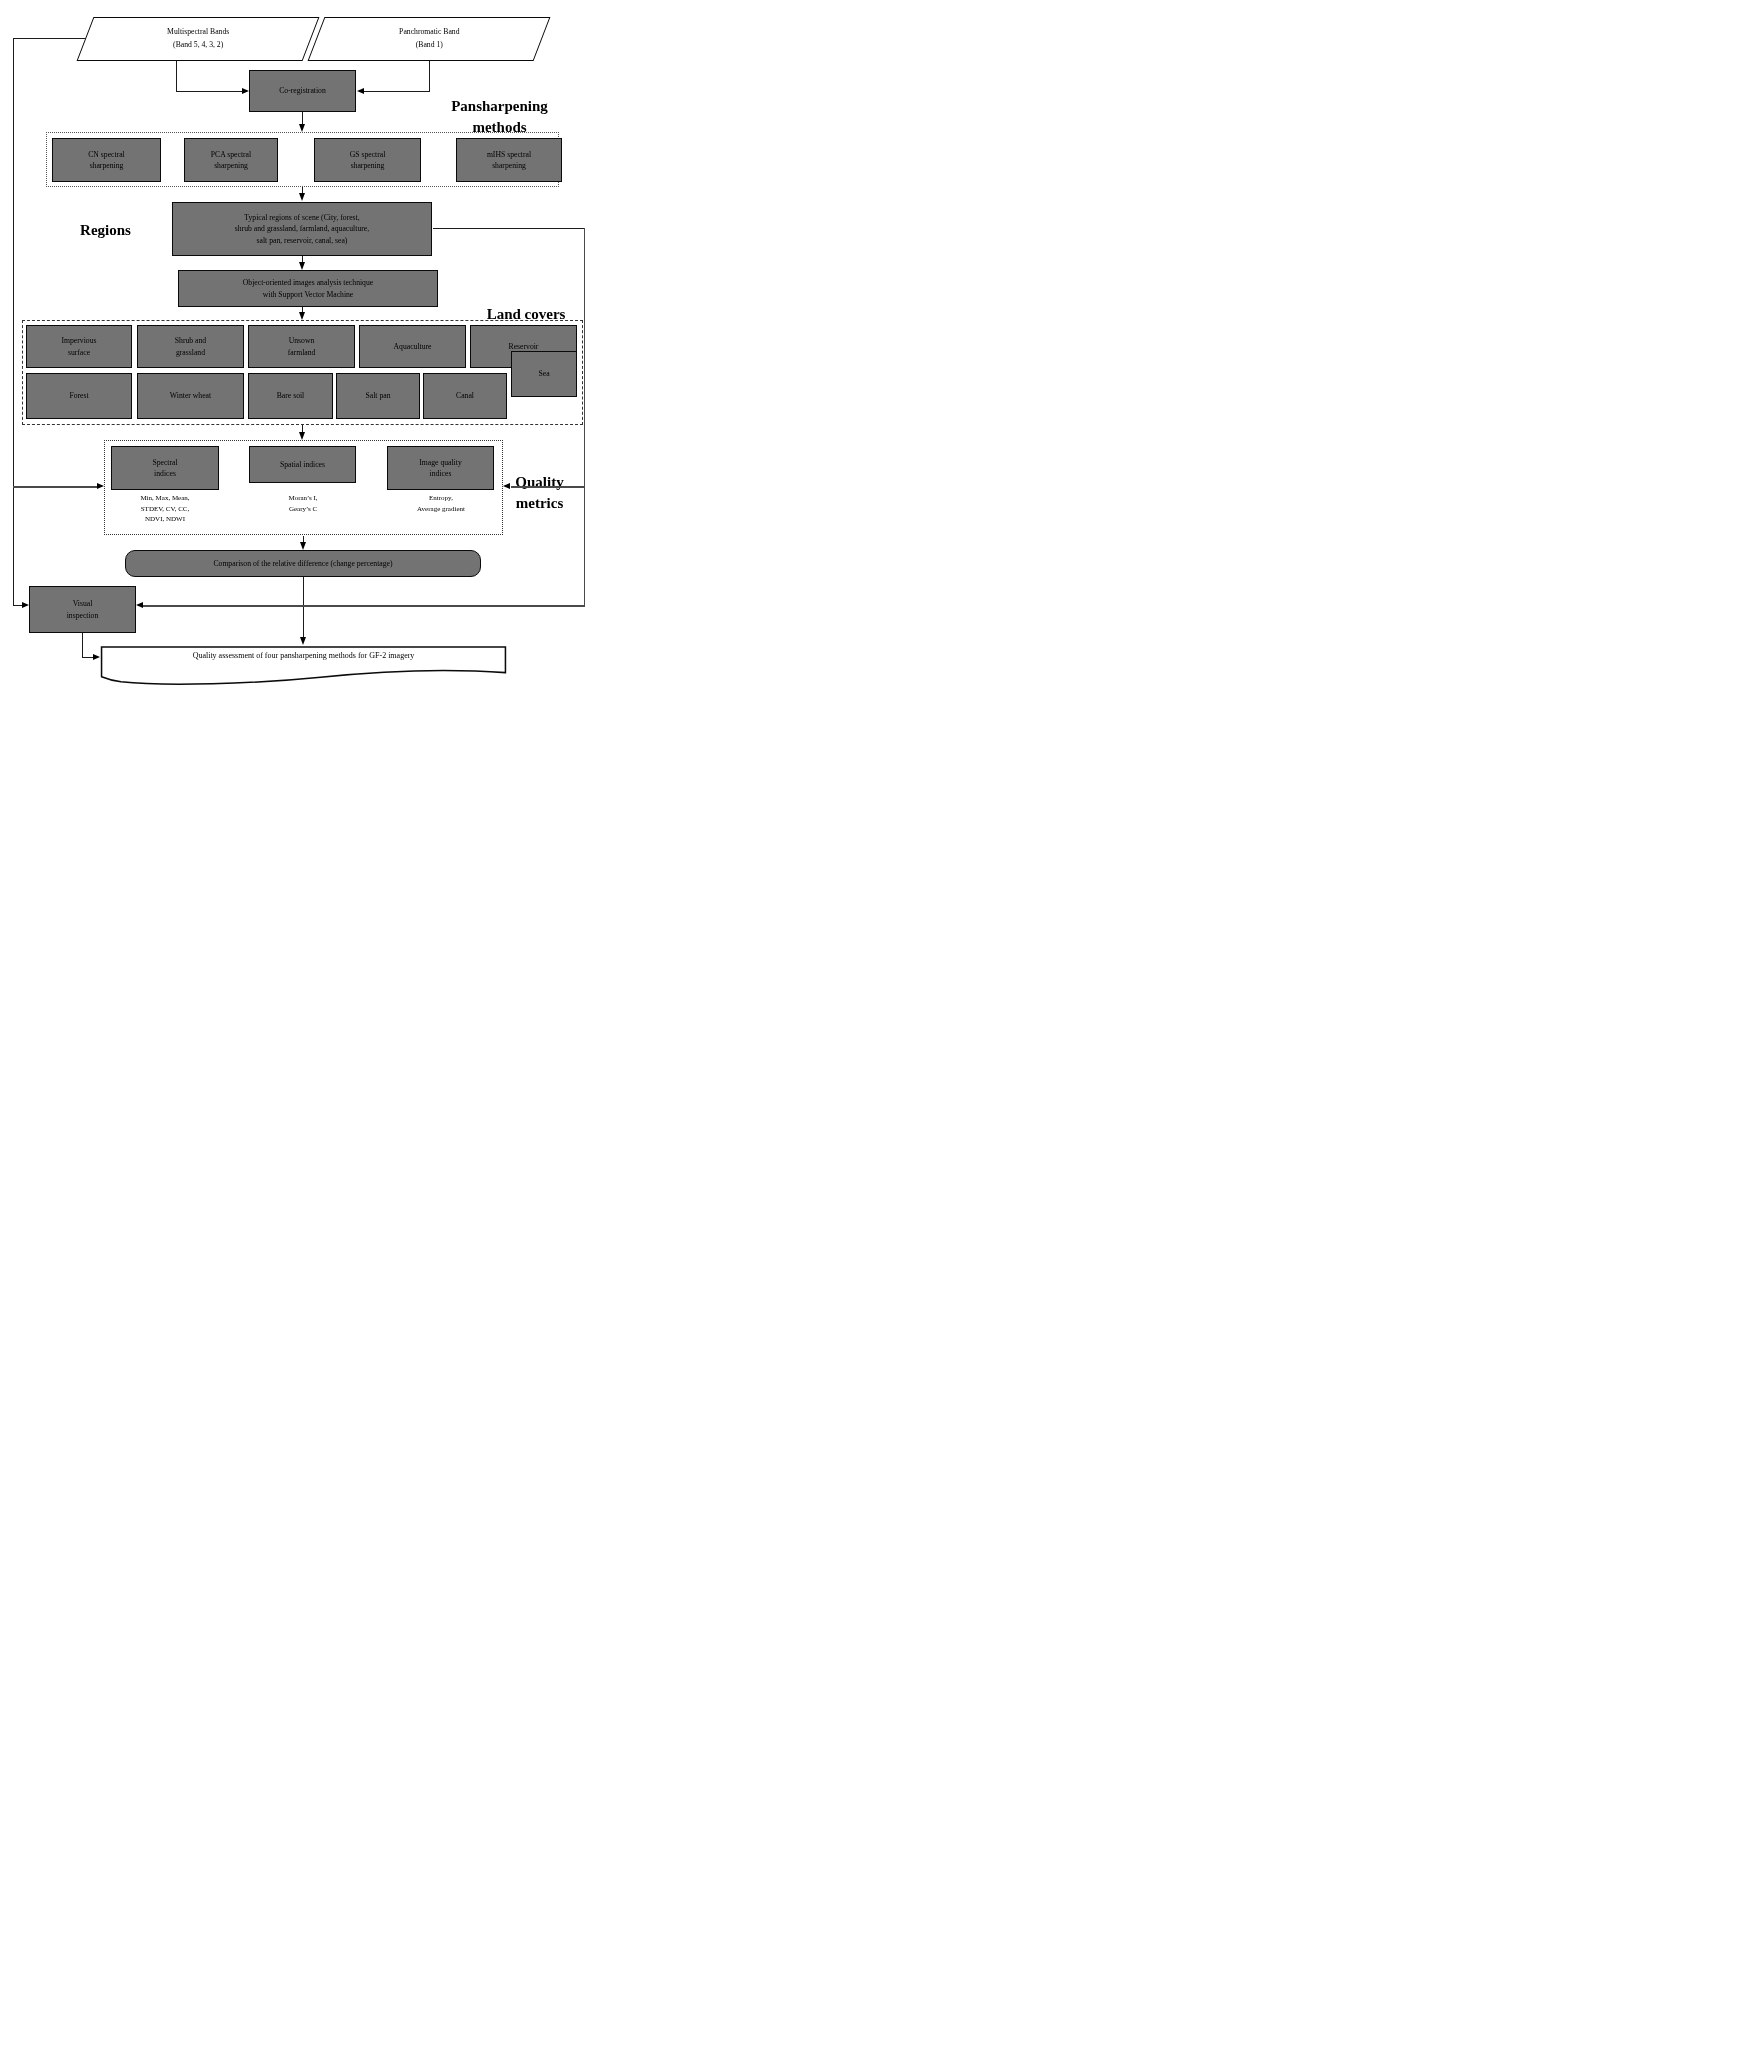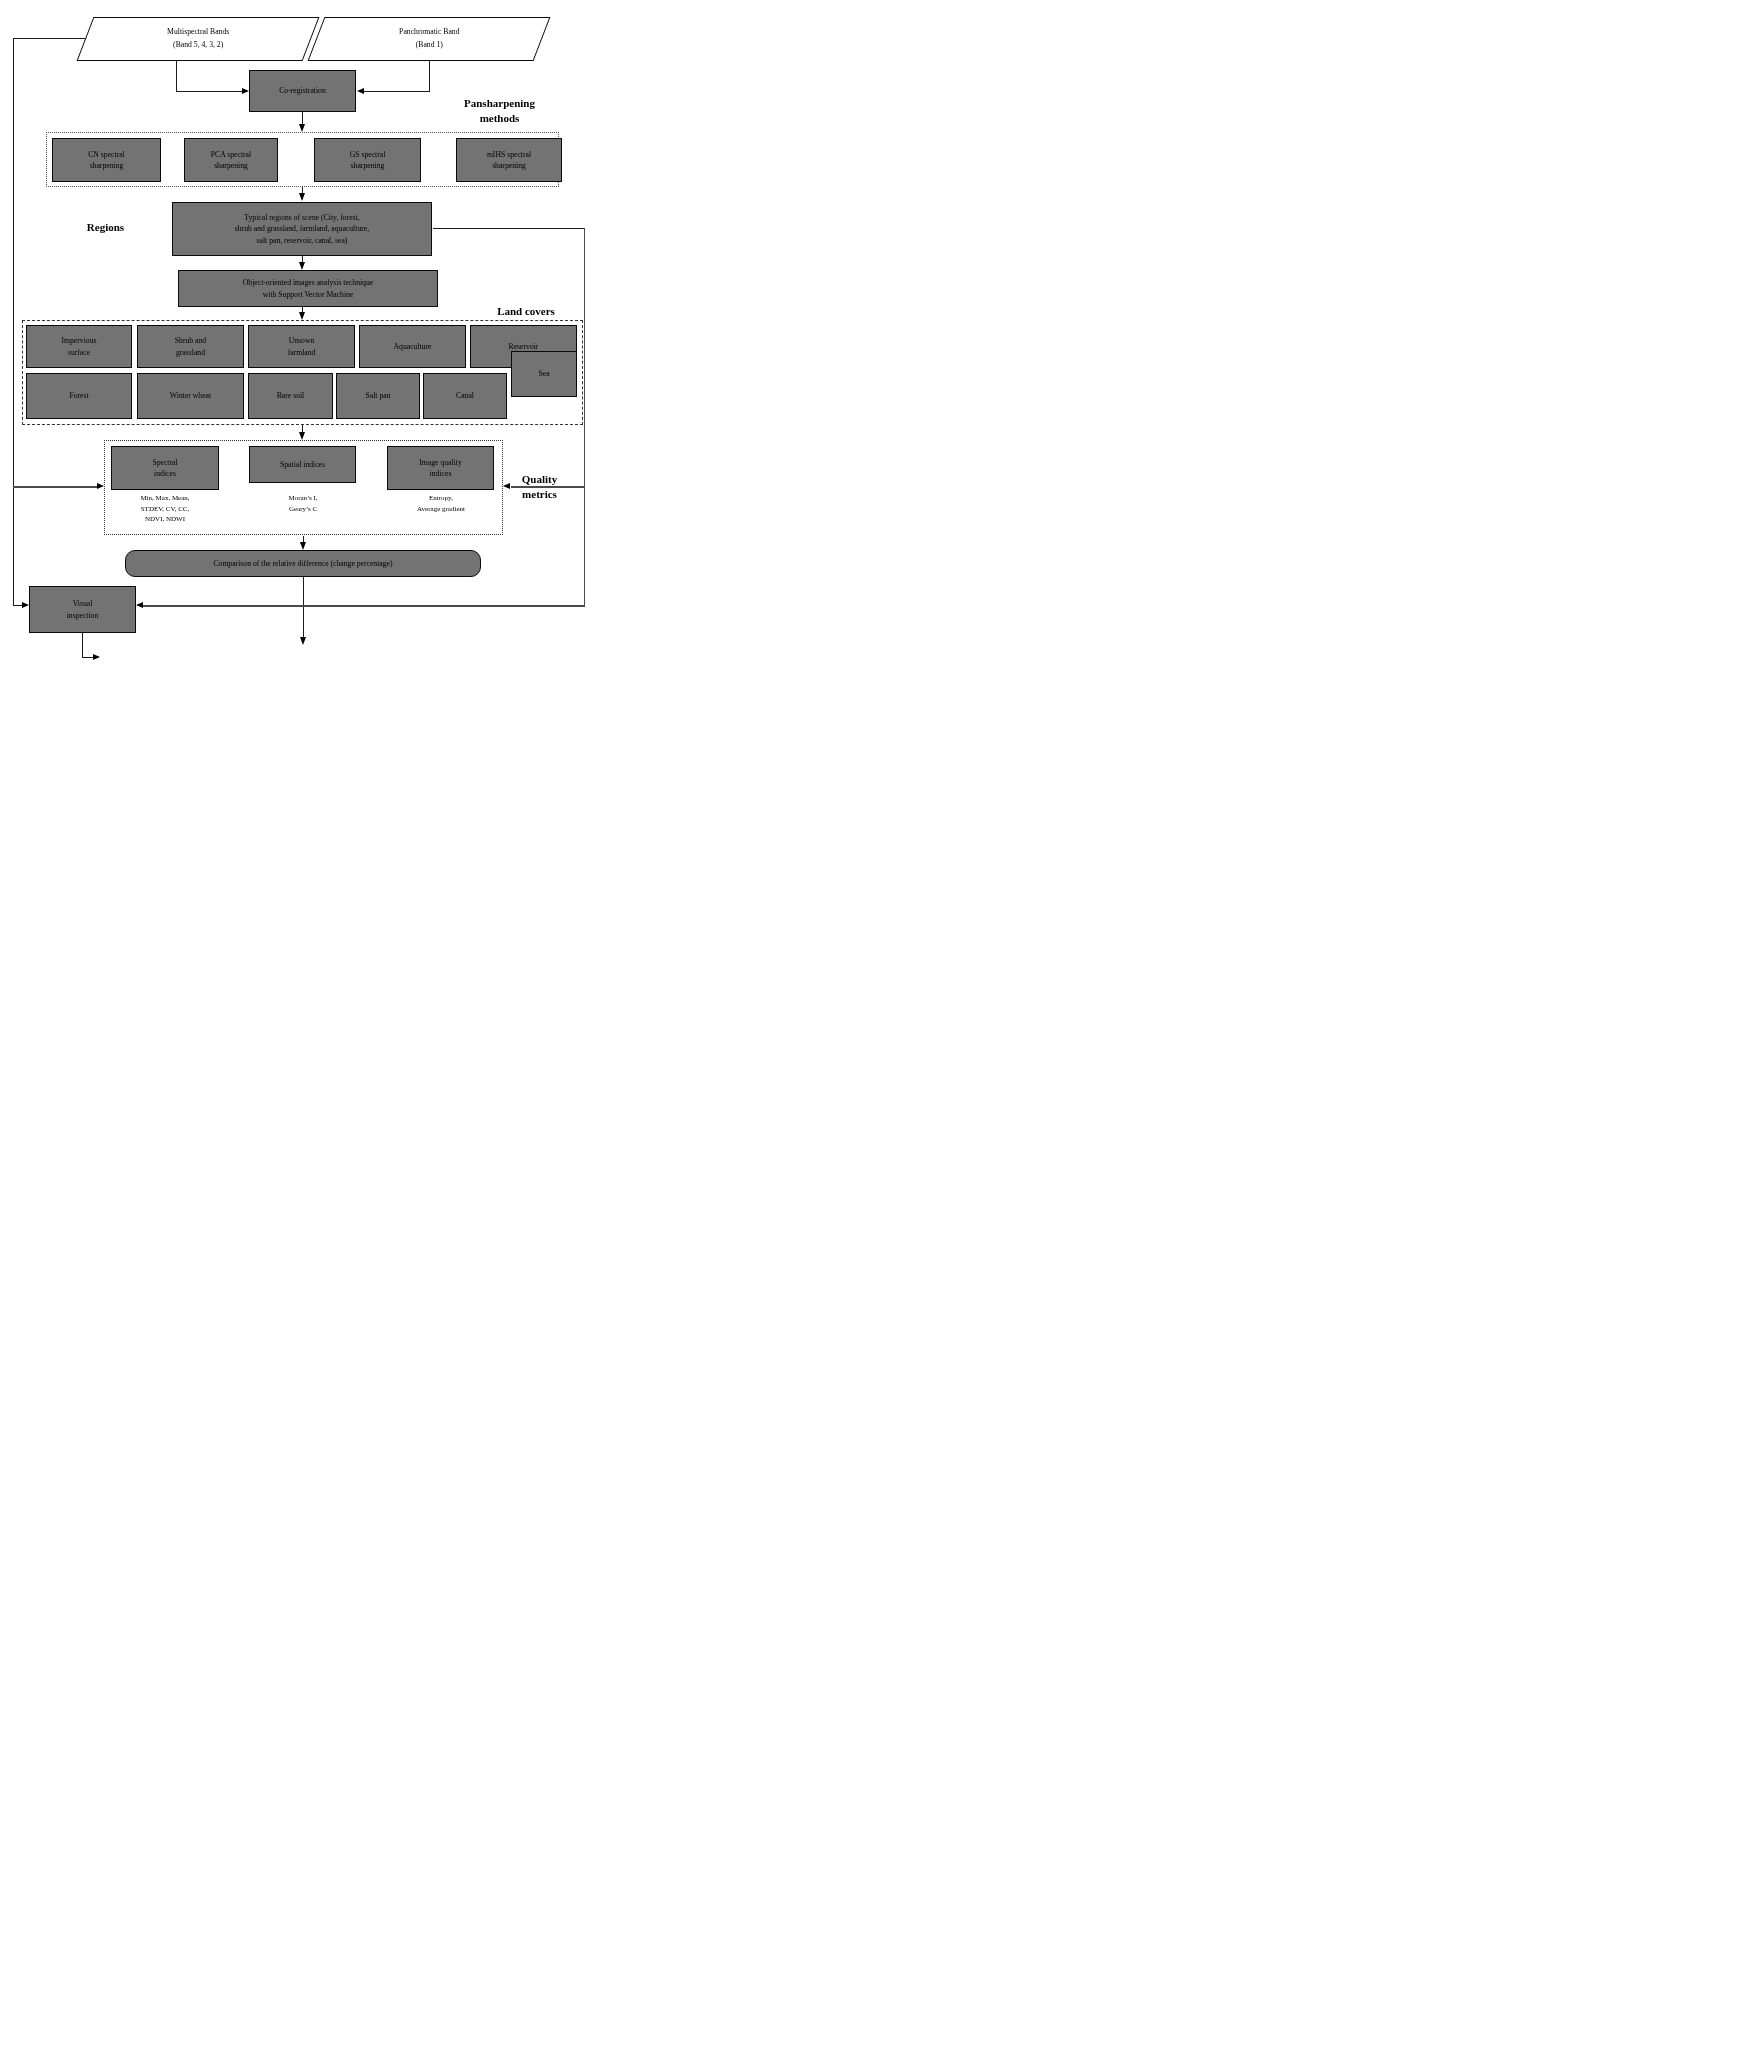--- a/index.html
+++ b/index.html
@@ -33,21 +33,21 @@
   }
   .par .inner{
     transform:skewX(21deg);
     text-align:center;font-size:7.7px;line-height:1.65;
   }
   .dotted{
     position:absolute;background:transparent;box-sizing:border-box;
   }
   .lbl{
     position:absolute;
-    font-weight:bold;font-size:11px;line-height:1.4;
+    font-weight:bold;font-size:15px;line-height:1.4;
     text-align:center;
   }
   .sub{
     position:absolute;
     font-size:7px;line-height:1.5;text-align:center;
   }
   .line{position:absolute;background:#1c1c1c;}
   .gline{position:absolute;background:#4a4a4a;}
   .arrD{position:absolute;width:0;height:0;
     border-left:3.1px solid transparent;border-right:3.1px solid transparent;
@@ -183,20 +183,26 @@
 
   <div class="box" style="left:125px;top:550px;width:356px;height:27px;border-radius:10px;">
     <div class="t">Comparison of the relative difference (change percentage)</div>
   </div>
 
   <div class="box" style="left:29px;top:586px;width:107px;height:47px;">
     <div class="t">Visual
 inspection</div>
   </div>
 
+  <div class="svgbox" style="left:100px;top:646px;width:407px;height:43px;">
+    <svg width="407" height="43" viewBox="0 0 793 84">
+      <path d="M 2 2 H 791 V 52 C 670 43, 555 48, 430 61 C 300 74, 125 79, 40 70 C 25 68, 12 64, 2 60 Z" fill="#ffffff" stroke="#0a0a0a" stroke-width="3"></path>
+    </svg>
+    <div class="finaltext t">Quality assessment of four pansharpening methods for GF-2 imagery</div>
+  </div>
 
   <div class="line" style="left:13px;top:38px;width:73px;height:1px;"></div>
   <div class="line" style="left:13px;top:38px;width:1px;height:568px;"></div>
 
   <div class="line" style="left:176px;top:61px;width:1px;height:31px;"></div>
   <div class="line" style="left:176px;top:91px;width:66px;height:1px;"></div>
   <div class="arrR" style="left:242px;top:88px;"></div>
 
   <div class="line" style="left:429px;top:61px;width:1px;height:31px;"></div>
   <div class="line" style="left:363px;top:91px;width:67px;height:1px;"></div>

